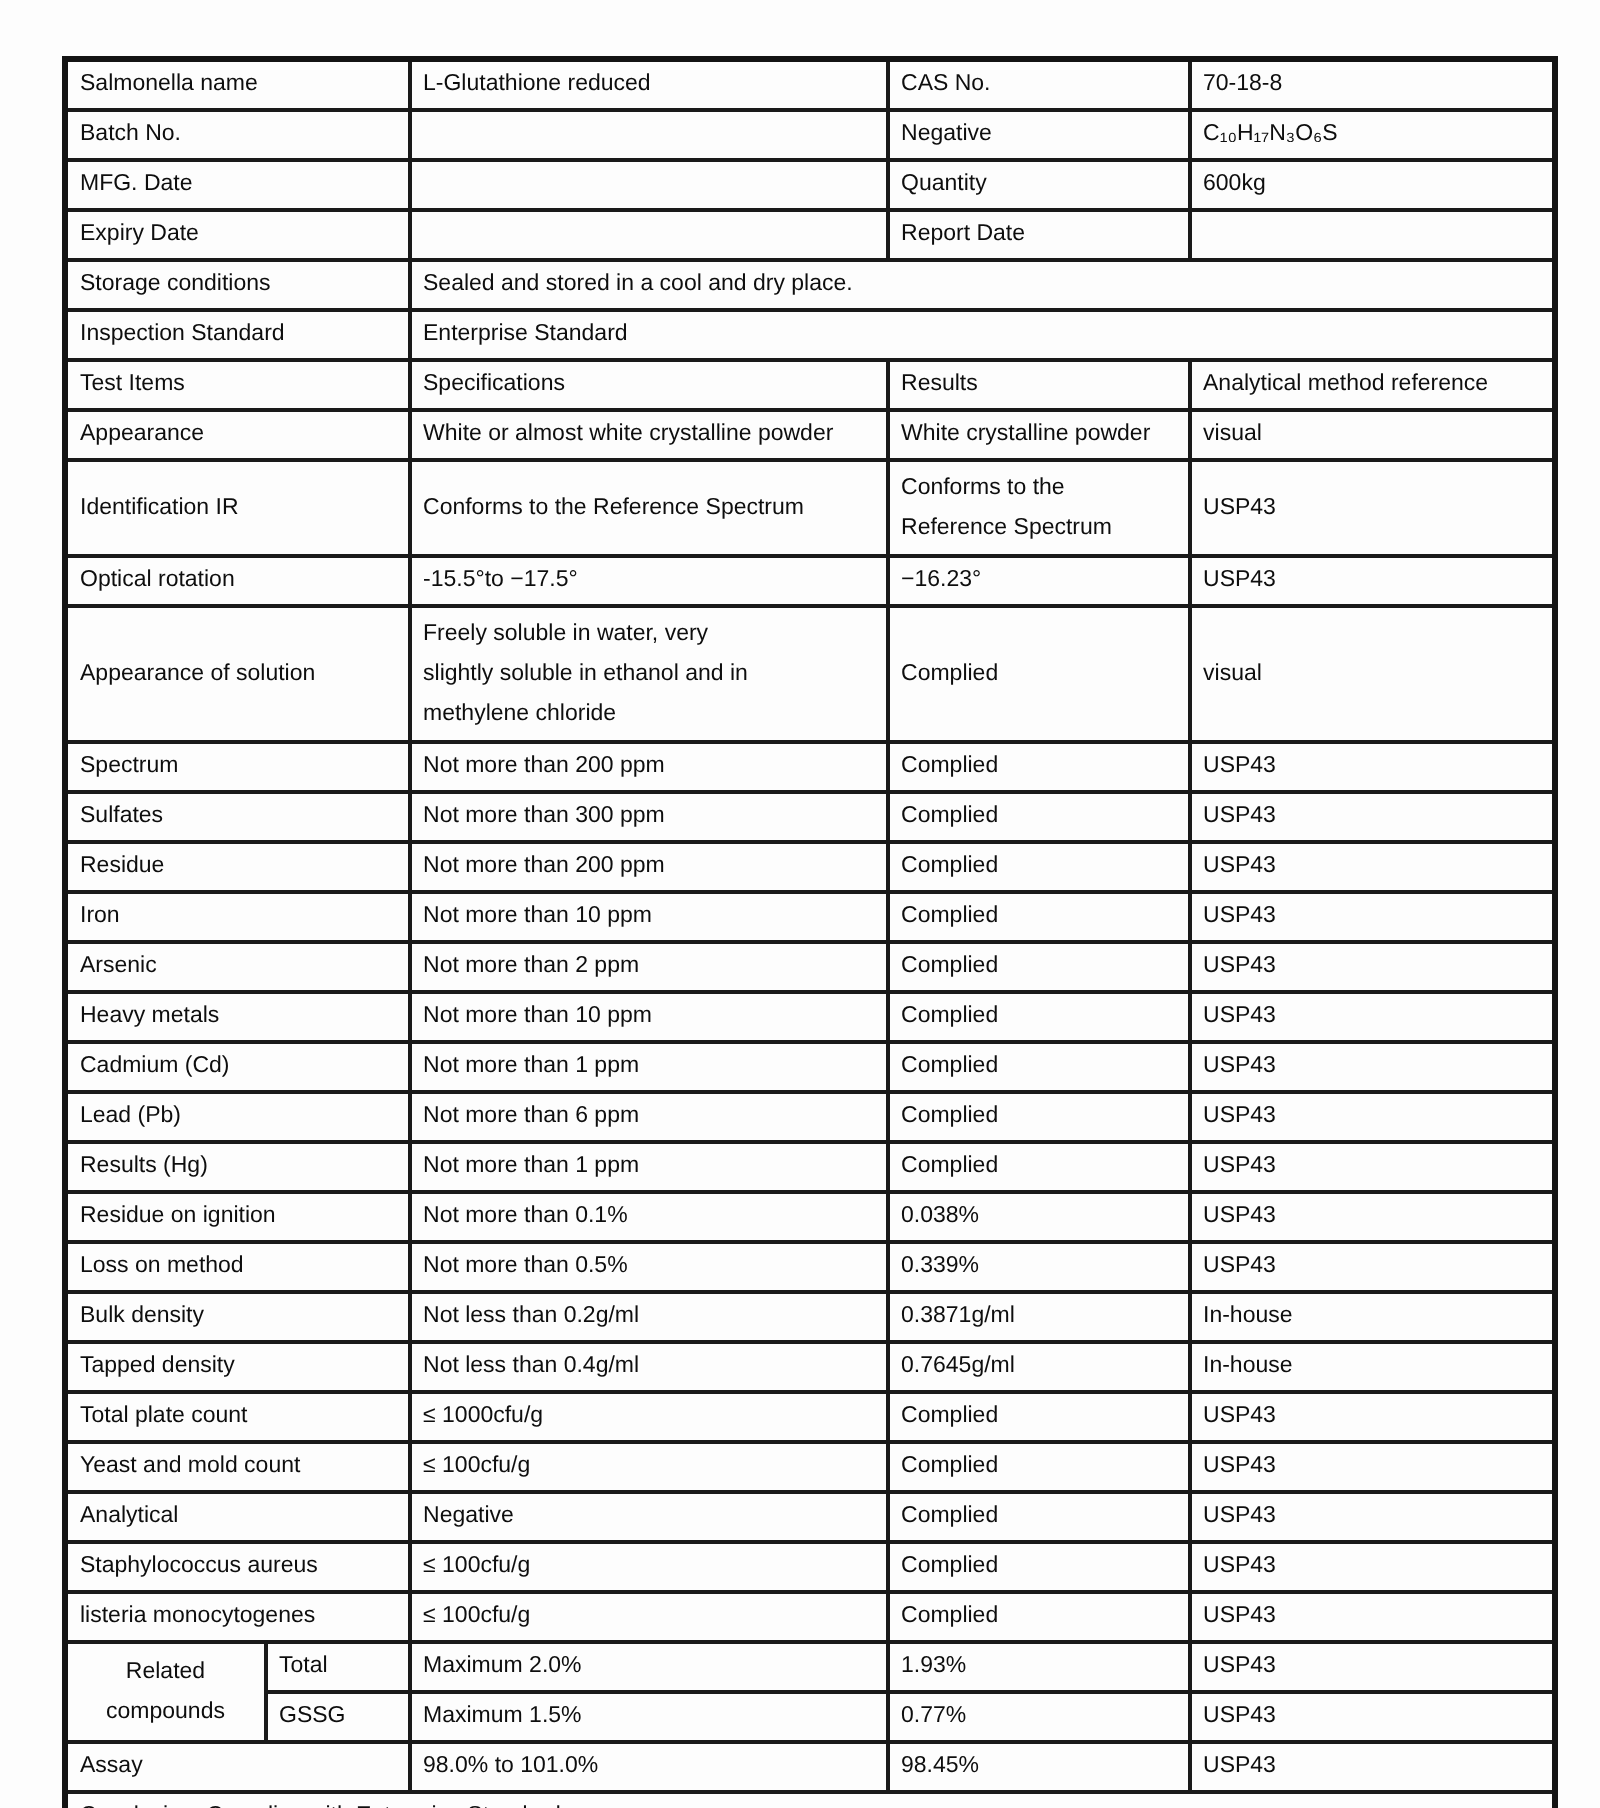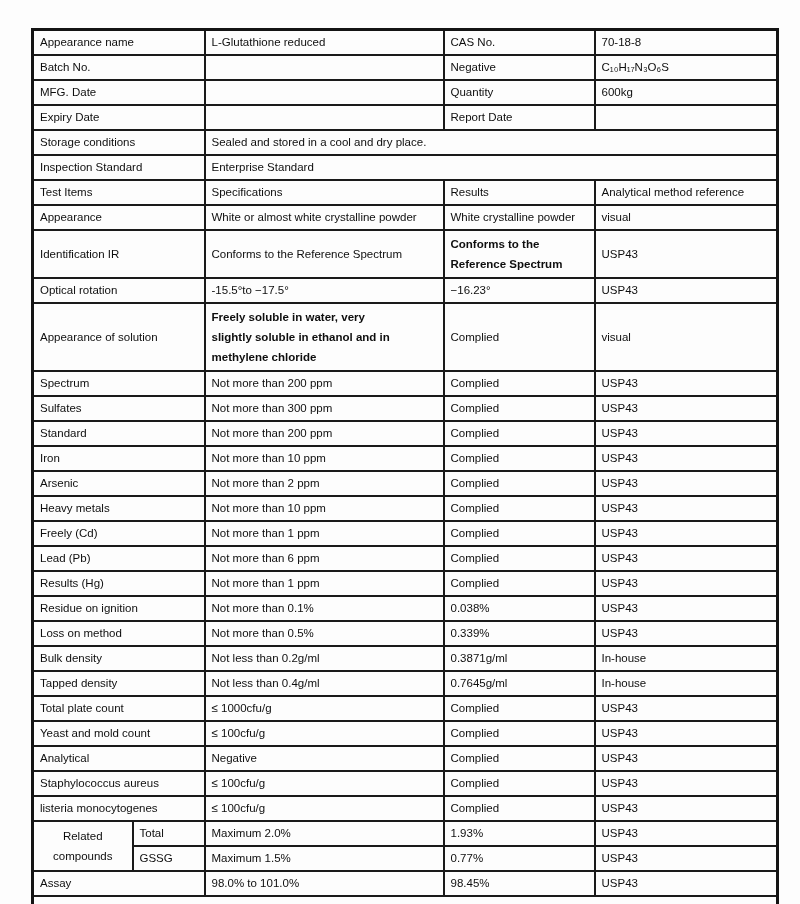--- a/index.html
+++ b/index.html
@@ -27,21 +27,21 @@
   table.coa td {
     border: 2px solid #1a1a1a;
     padding: 3px 6px;
     font-size: 11.5px;
     line-height: 17px;
     vertical-align: middle;
     color: #0e0e0e;
     overflow: hidden;
   }
   tr.std { height: 24px; }
-  td.ml { padding-top: 2px; padding-bottom: 2px; font-weight: bold; }
+  td.ml { padding-top: 2px; padding-bottom: 2px; }
   td.ml .line {
     display: block;
     line-height: 20px;
   }
   td.group-cell .line { display: block; line-height: 20px; text-align: center; }
 </style>
 </head>
 <body>
 
 <div class="page">
@@ -49,21 +49,21 @@
     <colgroup>
       <col style="width:100px">
       <col style="width:72px">
       <col style="width:239px">
       <col style="width:151px">
       <col style="width:183px">
     </colgroup>
     <tbody>
 
       <tr class="std">
-        <td colspan="2">Appearance name</td>
+        <td colspan="2">Salmonella name</td>
         <td>L-Glutathione reduced</td>
         <td>CAS No.</td>
         <td>70-18-8</td>
       </tr>
       <tr class="std">
         <td colspan="2">Batch No.</td>
         <td></td>
         <td>Negative</td>
         <td>C₁₀H₁₇N₃O₆S</td>
       </tr>
@@ -137,21 +137,21 @@
         <td>Complied</td>
         <td>USP43</td>
       </tr>
       <tr class="std">
         <td colspan="2">Sulfates</td>
         <td>Not more than 300 ppm</td>
         <td>Complied</td>
         <td>USP43</td>
       </tr>
       <tr class="std">
-        <td colspan="2">Standard</td>
+        <td colspan="2">Residue</td>
         <td>Not more than 200 ppm</td>
         <td>Complied</td>
         <td>USP43</td>
       </tr>
       <tr class="std">
         <td colspan="2">Iron</td>
         <td>Not more than 10 ppm</td>
         <td>Complied</td>
         <td>USP43</td>
       </tr>
@@ -161,21 +161,21 @@
         <td>Complied</td>
         <td>USP43</td>
       </tr>
       <tr class="std">
         <td colspan="2">Heavy metals</td>
         <td>Not more than 10 ppm</td>
         <td>Complied</td>
         <td>USP43</td>
       </tr>
       <tr class="std">
-        <td colspan="2">Freely (Cd)</td>
+        <td colspan="2">Cadmium (Cd)</td>
         <td>Not more than 1 ppm</td>
         <td>Complied</td>
         <td>USP43</td>
       </tr>
       <tr class="std">
         <td colspan="2">Lead (Pb)</td>
         <td>Not more than 6 ppm</td>
         <td>Complied</td>
         <td>USP43</td>
       </tr>

